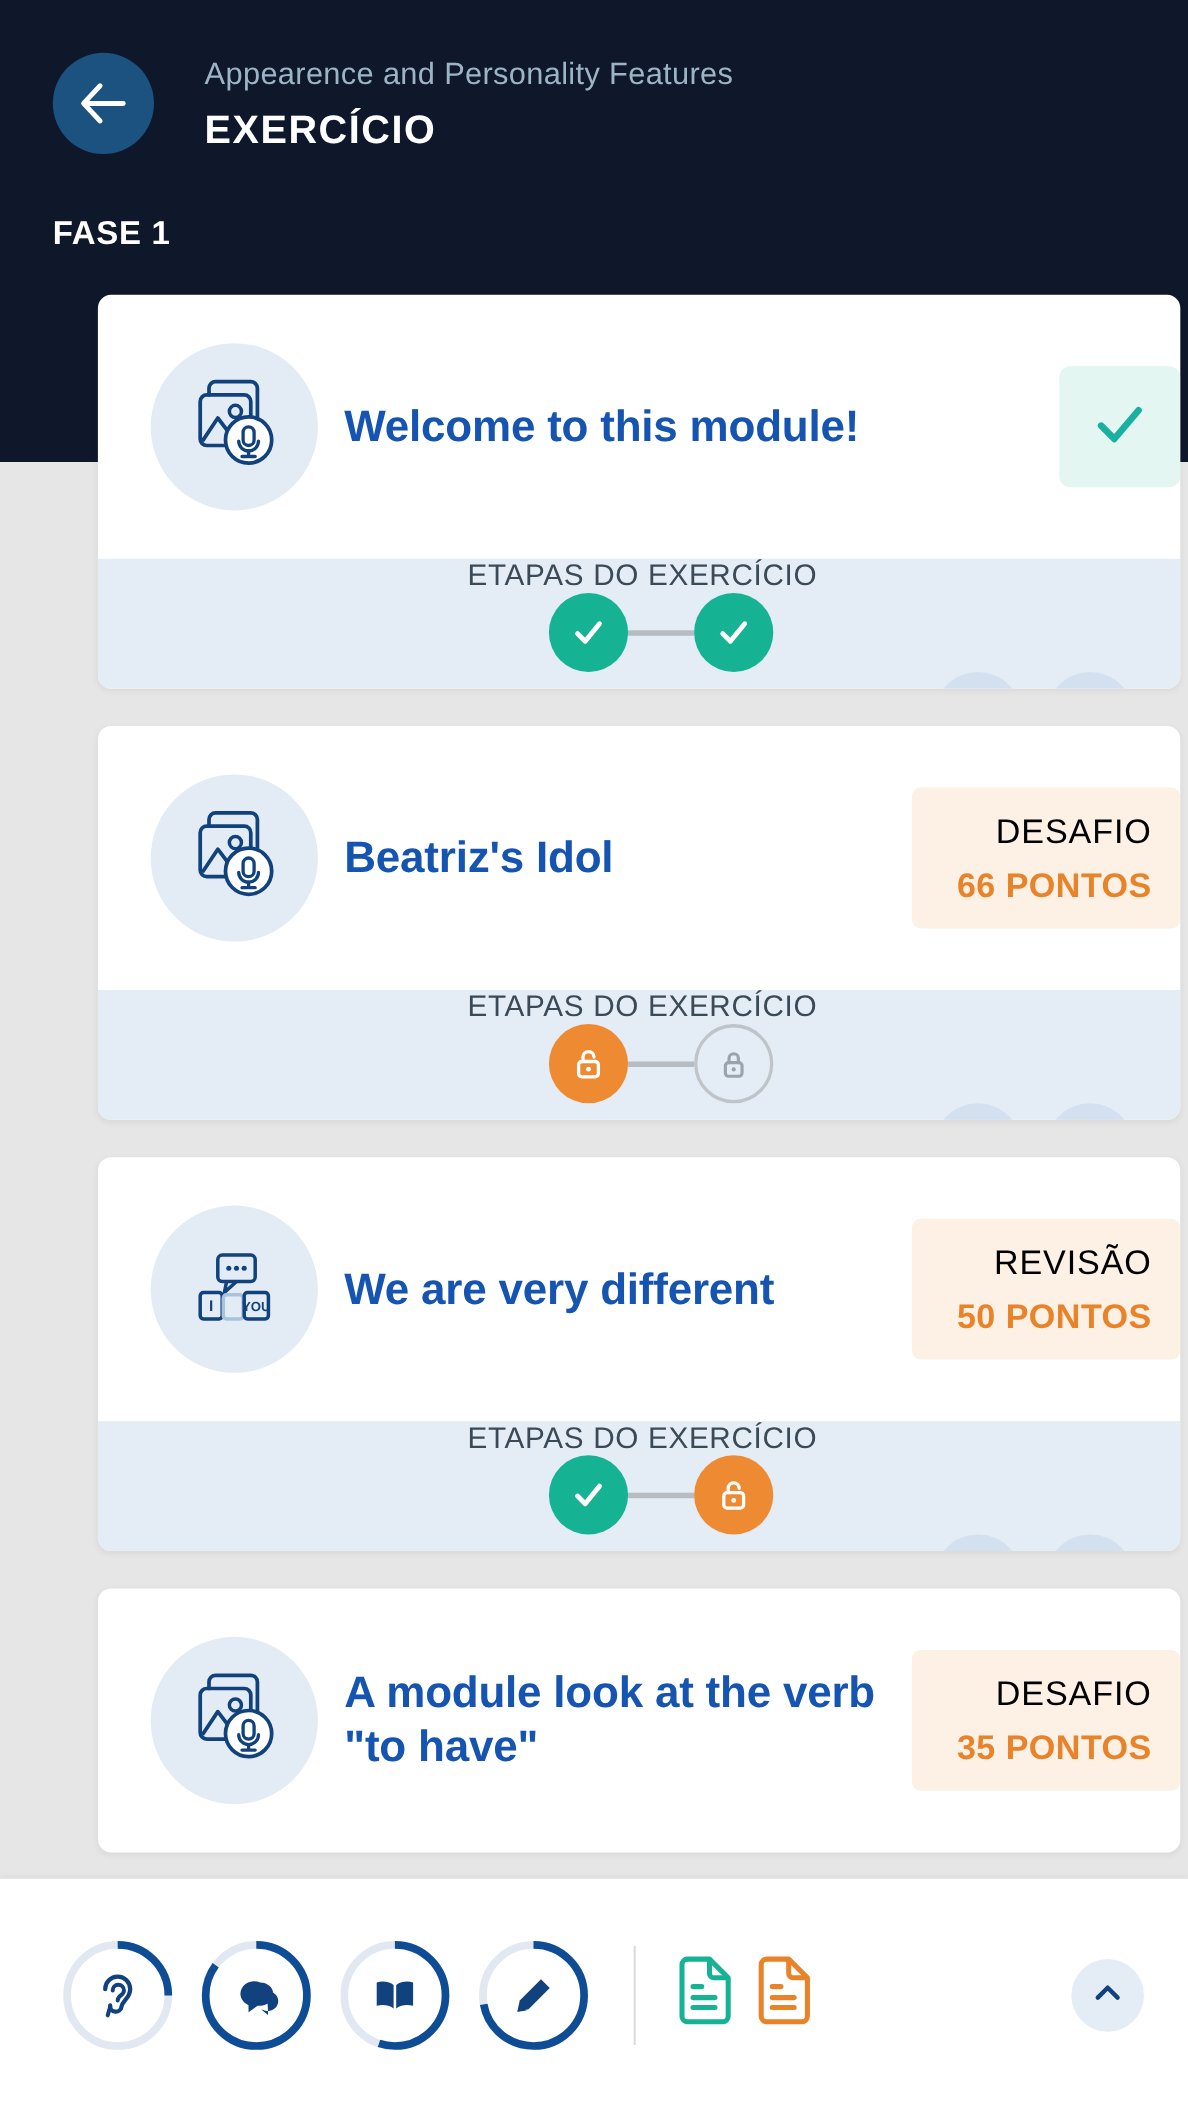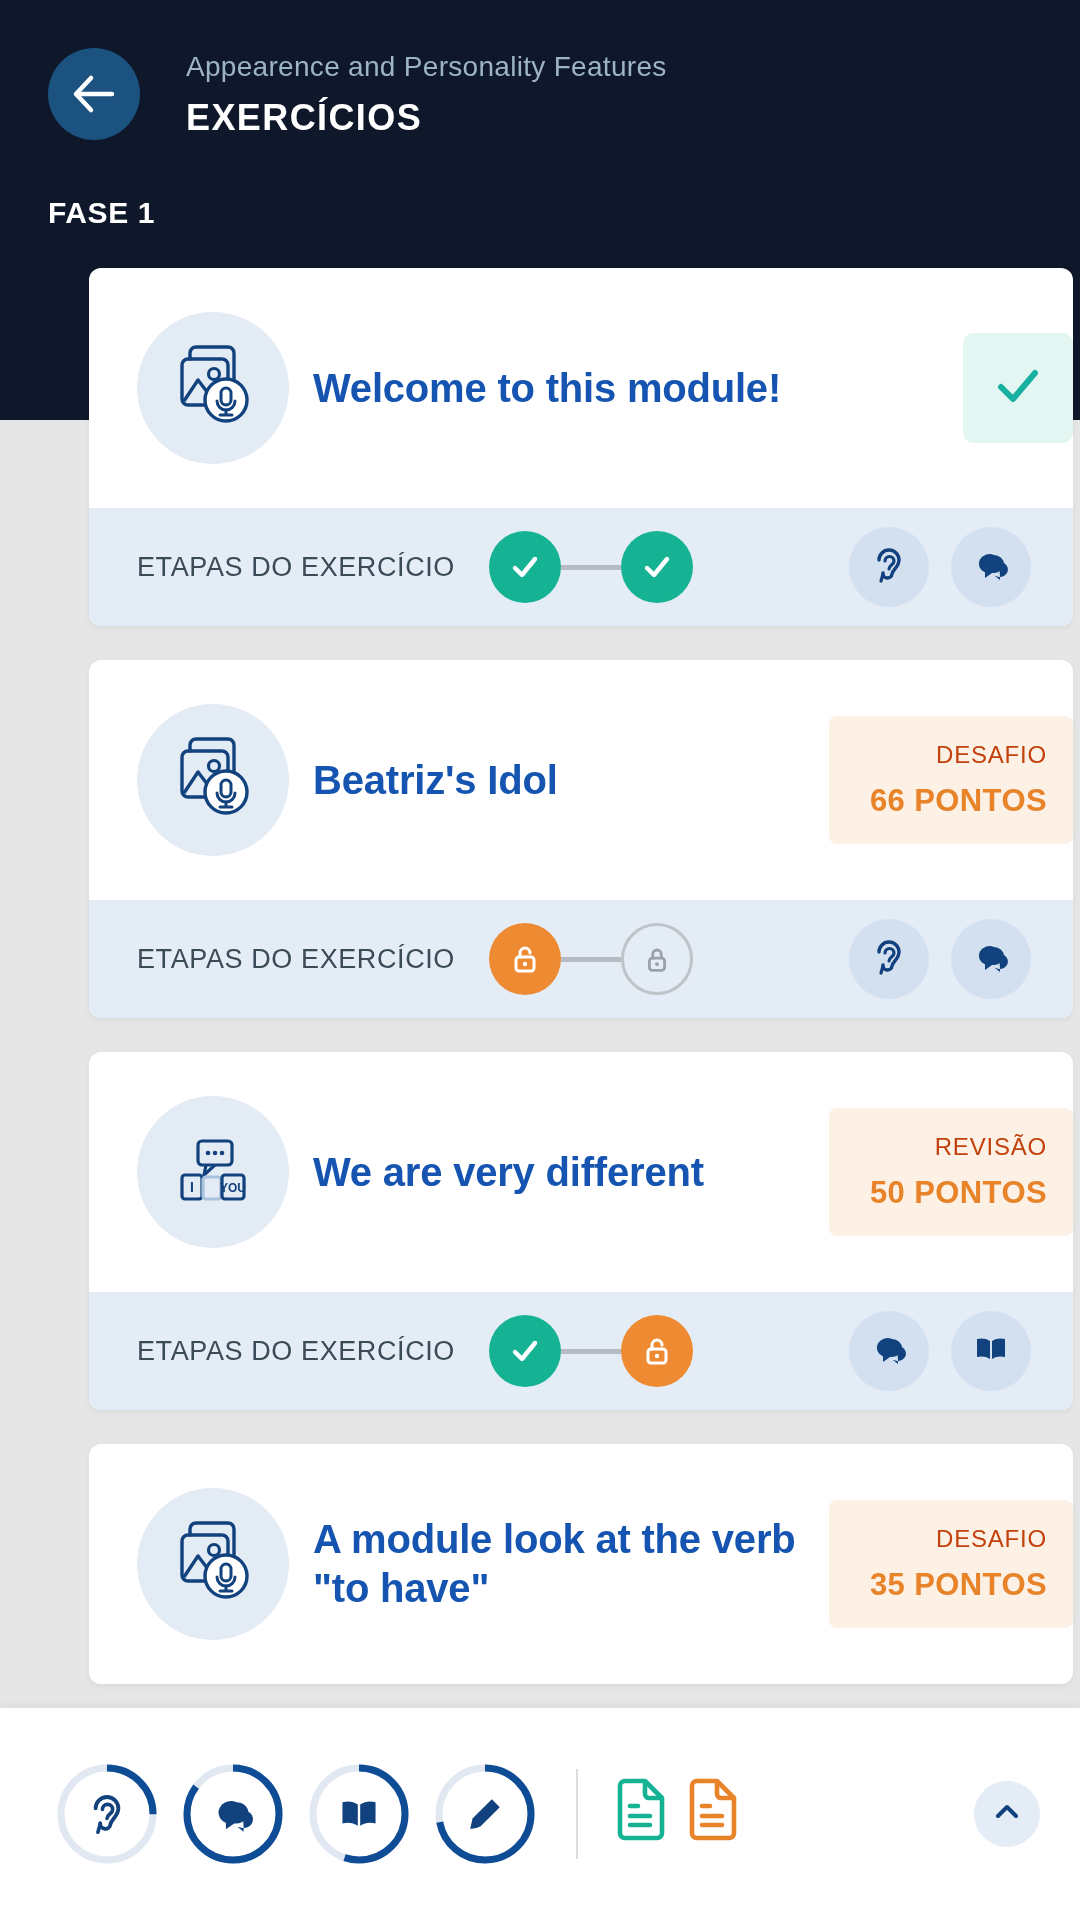--- a/index.html
+++ b/index.html
@@ -126,22 +126,22 @@
     min-height: 128px;
     border-radius: 8px;
     margin-right: 0;
     padding: 20px 26px 20px 20px;
     display: flex;
     flex-direction: column;
     align-items: flex-end;
     justify-content: center;
   }
   .badge-kind {
-    color: #c2410c;
-    font-size: 24px;
+    color: #000000;
+    font-size: 31px;
     letter-spacing: 0.8px;
     line-height: 1.2;
   }
   .badge-points {
     color: #e8832a;
     font-size: 31px;
     font-weight: bold;
     letter-spacing: 0.4px;
     margin-top: 12px;
     line-height: 1.2;
@@ -159,20 +159,21 @@
     margin-right: 0;
   }
 
   
   .steps-row {
     background: #e4ecf6;
     display: flex;
     align-items: center;
     height: 118px;
     padding: 0 42px 0 48px;
+    flex-direction: column;
   }
   .steps-label {
     color: #3b4a57;
     font-size: 27px;
     letter-spacing: 0.6px;
     white-space: nowrap;
   }
   .steps-dots {
     display: flex;
     align-items: center;
@@ -272,21 +273,21 @@
       <div class="back-btn">
         <span>
           <svg width="46" height="40" viewBox="0 0 46 40">
             <path d="M20 4 L5 20 L20 36" fill="none" stroke="#ffffff" stroke-width="4.5" stroke-linecap="round" stroke-linejoin="round"></path>
             <path d="M6 20 L41 20" fill="none" stroke="#ffffff" stroke-width="4.5" stroke-linecap="round"></path>
           </svg>
         </span>
       </div>
       <div class="header-titles">
         <div class="header-sub">Appearence and Personality Features</div>
-        <div class="header-title">EXERCÍCIOS</div>
+        <div class="header-title">EXERCÍCIO</div>
       </div>
     </div>
     <div class="phase-label">FASE 1</div>
   </div>
 
   <div class="list">
 
     <div class="card">
       <div class="card-main">
         <div class="thumb">

